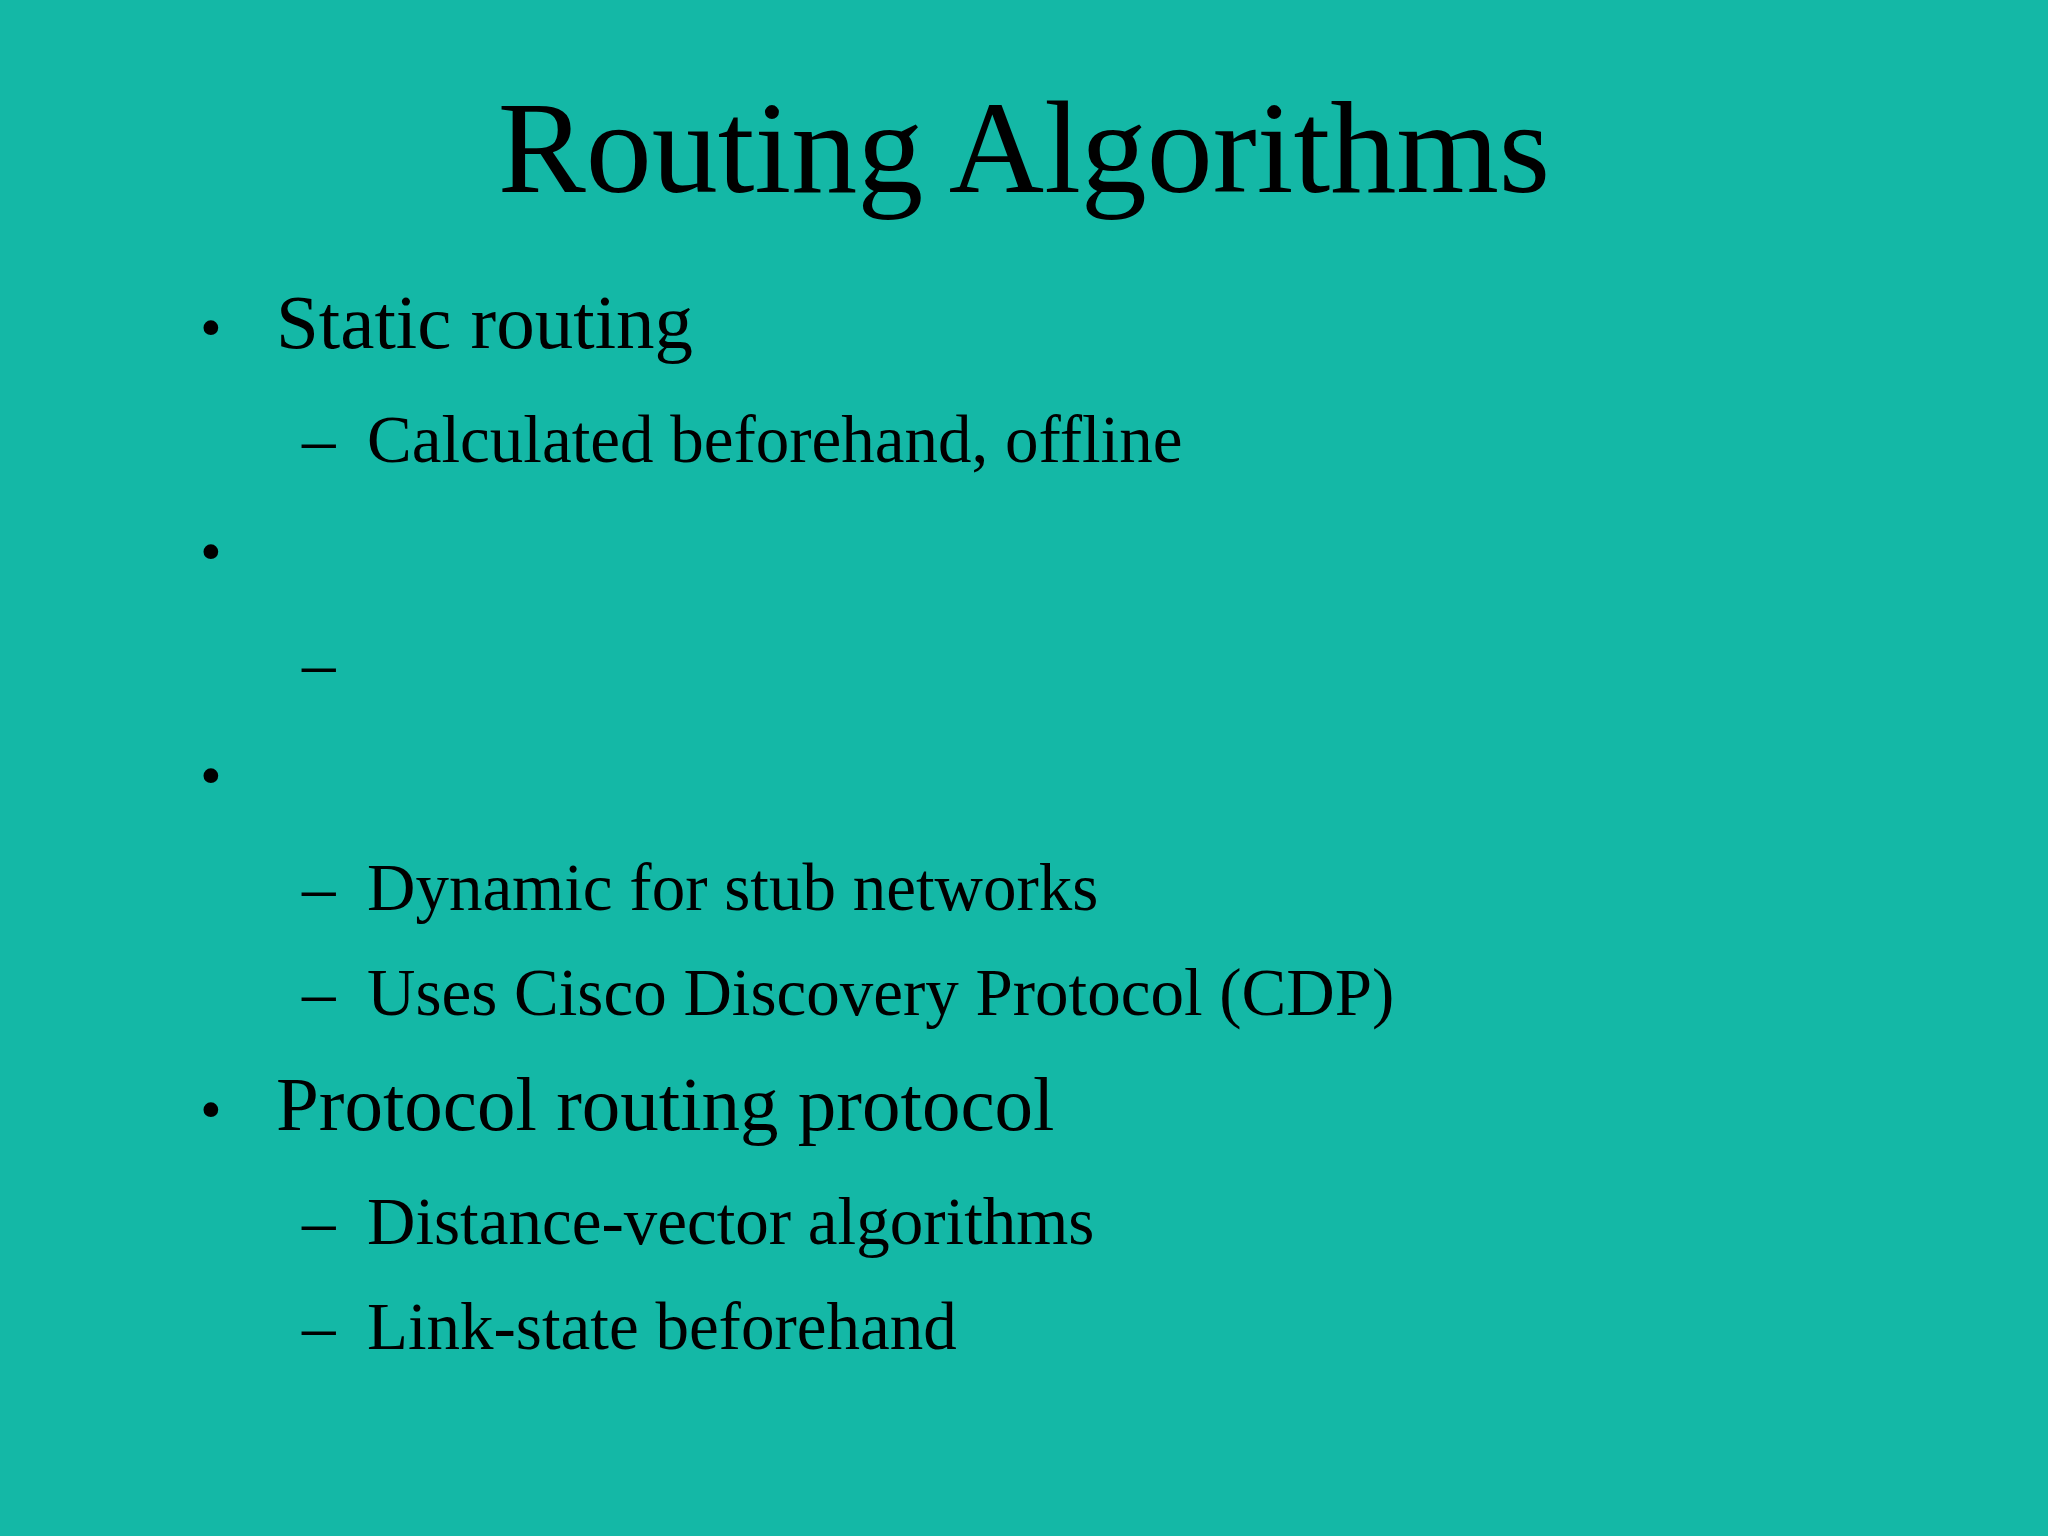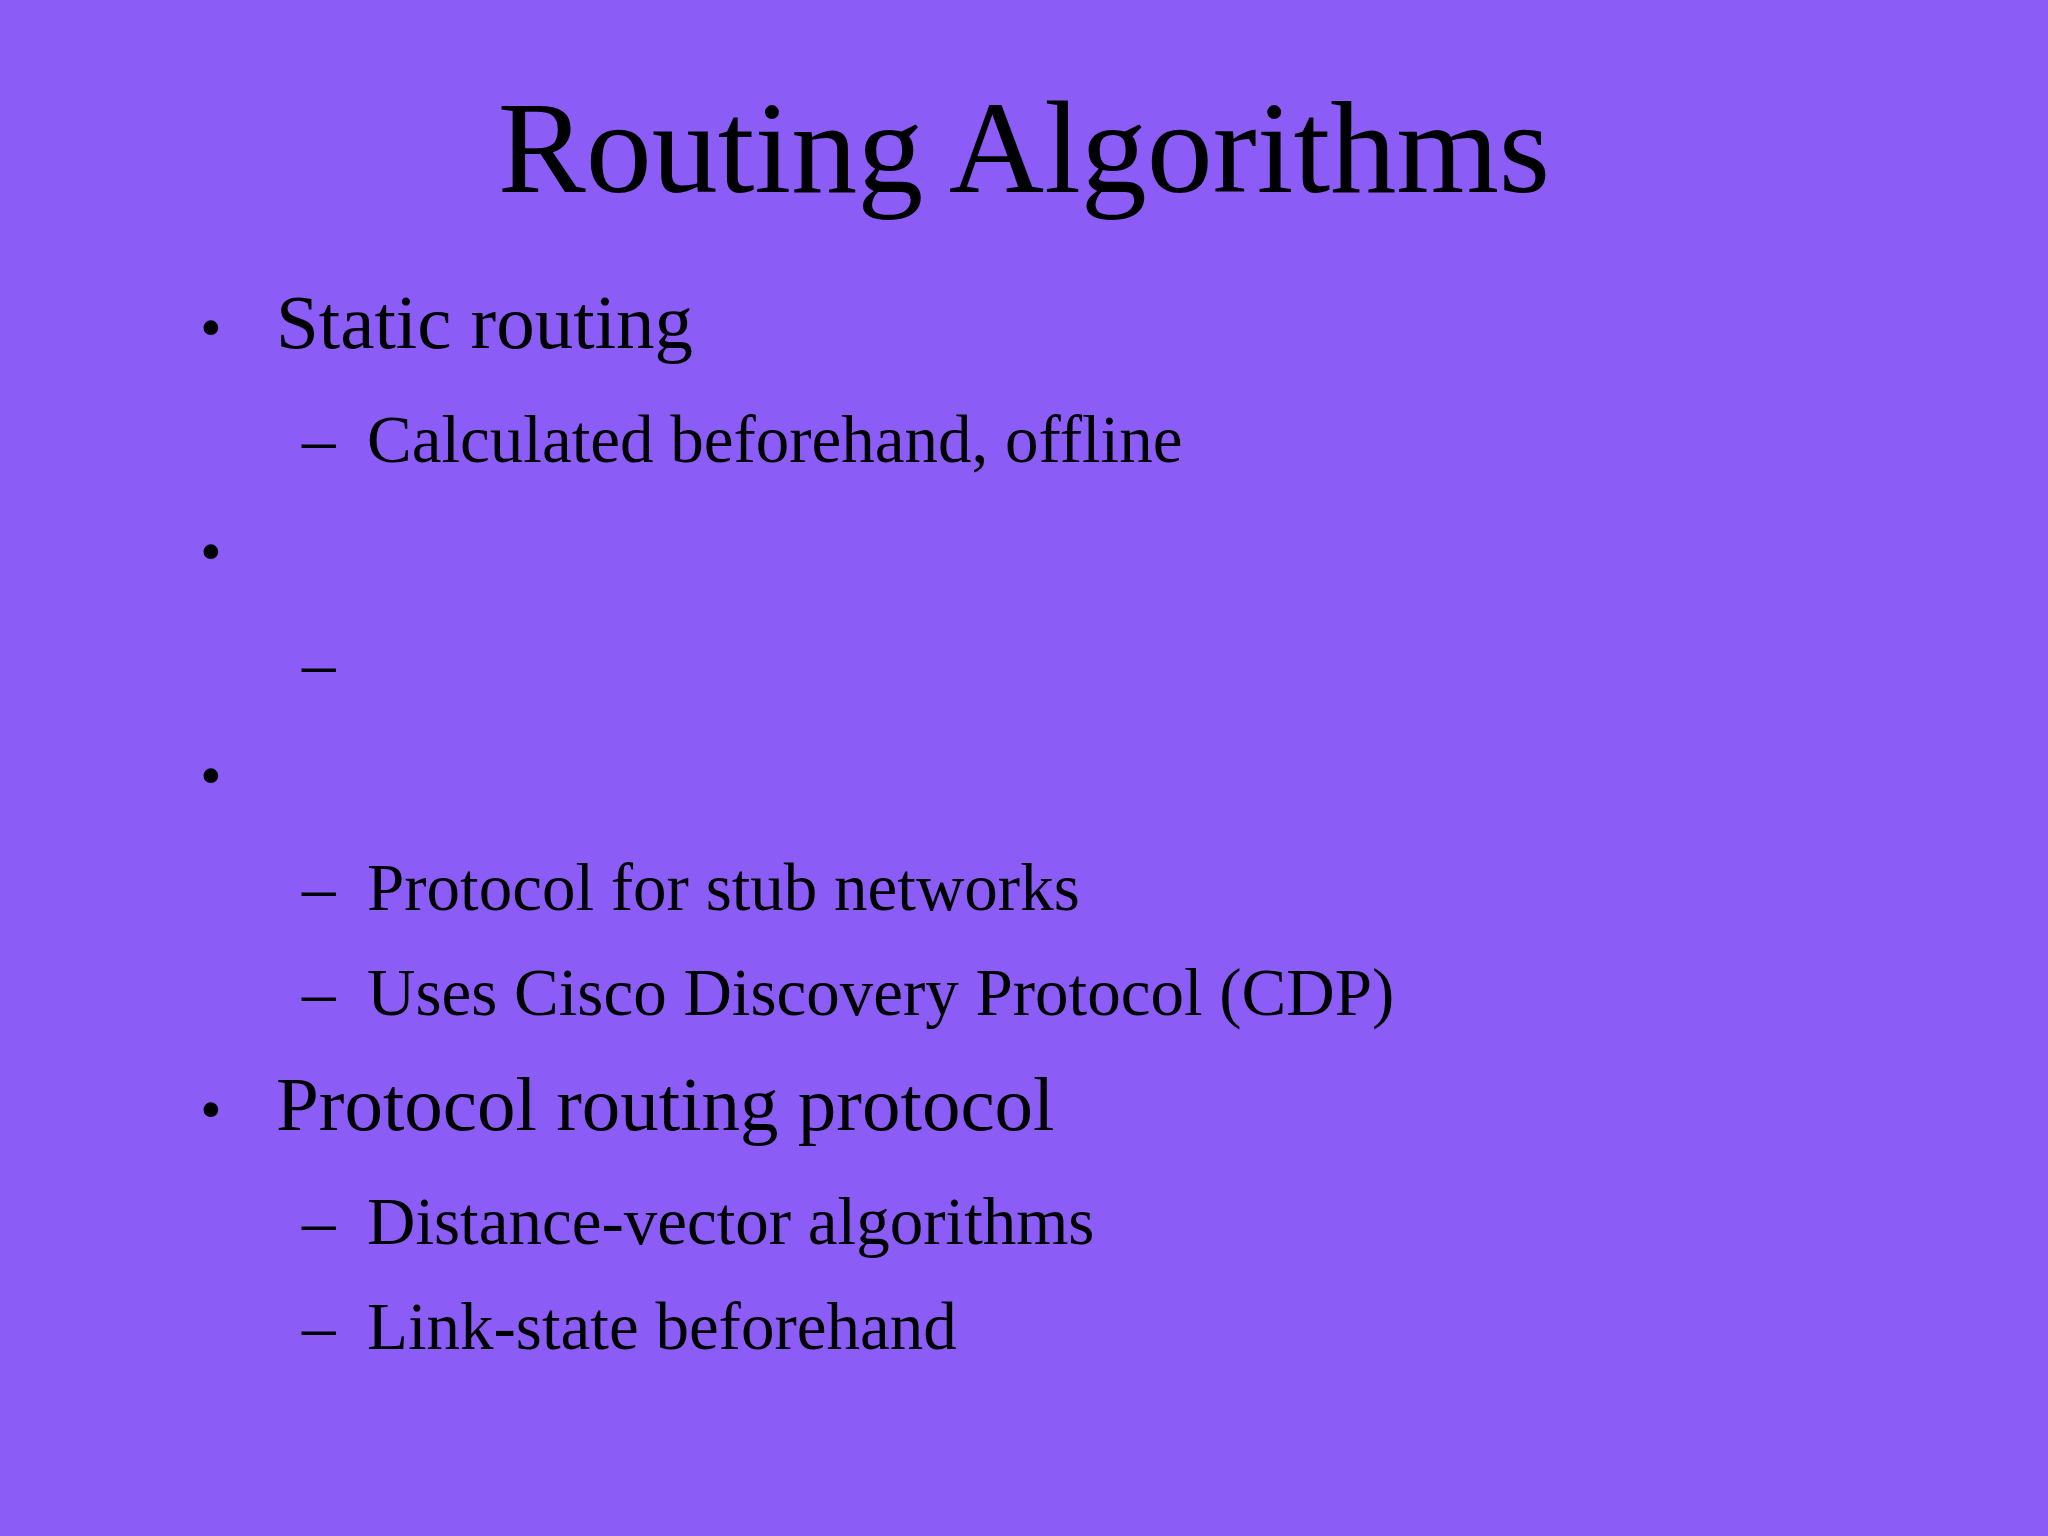--- a/index.html
+++ b/index.html
@@ -4,21 +4,21 @@
 <style>
   html, body {
     margin: 0;
     padding: 0;
     background: #ffffff;
   }
   .slide {
     position: relative;
     width: 2048px;
     height: 1536px;
-    background: #8b5cf6;
+    background: #14b8a6;
     color: #000000;
     font-family: "Liberation Serif", "DejaVu Serif", serif;
     overflow: hidden;
   }
   .title {
     position: absolute;
     top: 72px;
     left: 0;
     width: 100%;
     text-align: center;
@@ -80,21 +80,21 @@
     </div>
     <div class="l2">
       <span class="marker">–</span>
     </div>
 
     <div class="l1">
       <span class="marker">•</span>
     </div>
     <div class="l2">
       <span class="marker">–</span>
-      <span class="text">Protocol for stub networks</span>
+      <span class="text">Dynamic for stub networks</span>
     </div>
     <div class="l2">
       <span class="marker">–</span>
       <span class="text">Uses Cisco Discovery Protocol (CDP)</span>
     </div>
 
     <div class="l1">
       <span class="marker">•</span>
       <span class="text">Protocol routing protocol</span>
     </div>

